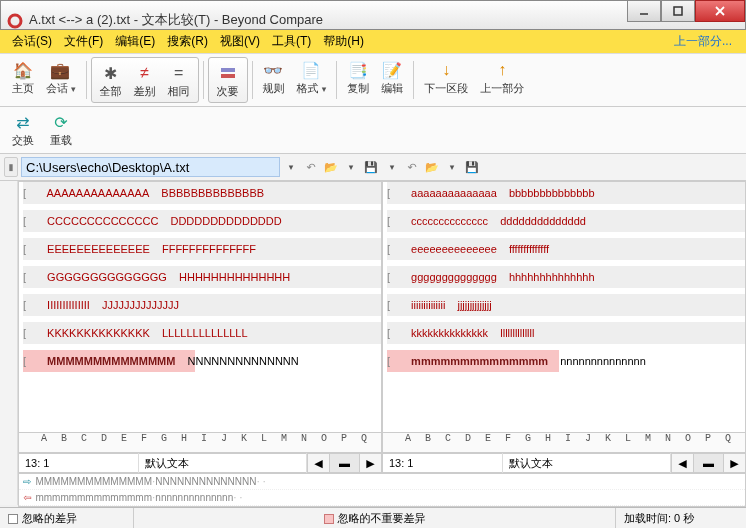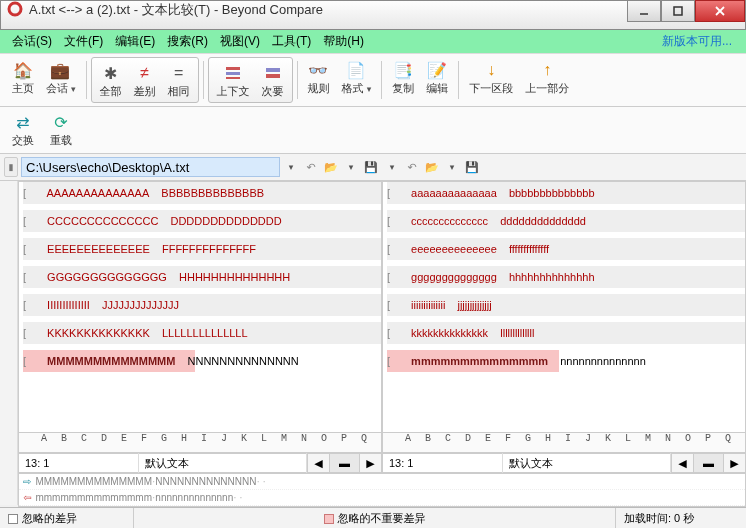--- a/index.html
+++ b/index.html
@@ -1,29 +1,29 @@
 <!DOCTYPE html>
 <html><head>
 <meta charset="utf-8">
 <style>
 * { box-sizing: border-box; margin: 0; padding: 0; font-family: "Microsoft YaHei", "Segoe UI", sans-serif; }
 body { width: 746px; height: 528px; background: #f0f0f0; font-size: 12px; overflow: hidden; }
 
 
-.titlebar { height: 30px; background: linear-gradient(#fdfdfd,#e8e8e8); border: 1px solid #888; display: flex; align-items: flex-start; padding-left: 6px; }
+.titlebar { height: 30px; background: linear-gradient(#fdfdfd,#e8e8e8); border: 1px solid #888; display: flex; align-items: flex-end; padding-left: 6px; }
 .titlebar .icon { width: 16px; height: 16px; margin-right: 6px; }
 .titlebar .icon svg { width:16px; height:16px; }
 .titlebar .title { color: #333; font-size: 13px; flex: 1; }
 .winbtns { display: flex; height: 100%; }
 .winbtn { width: 34px; height: 22px; border: 1px solid #888; background: linear-gradient(#f7f7f7,#d8d8d8); display:flex; align-items:center; justify-content:center; margin-top:-1px; }
 .winbtn.close { width: 50px; background: linear-gradient(#e77,#c33); color:#fff; border:1px solid #a22; border-top-right-radius:0; }
 .winbtn svg { width:12px; height:12px; }
 
 
-.menubar { height: 24px; background: #86efac; display:flex; align-items:center; padding: 0 6px; border-bottom:1px solid #ddd; }
+.menubar { height: 24px; background: #fde047; display:flex; align-items:center; padding: 0 6px; border-bottom:1px solid #ddd; }
 .menuitem { padding: 2px 6px; cursor: default; }
 .spacer { flex:1; }
 .newver { color: #1a6fd1; padding-right:8px; }
 
 
 .toolbar { display:flex; align-items:flex-start; background:#fafafa; border-bottom:1px solid #ccc; padding:3px 6px; }
 .tbgroup { display:flex; border:1px solid transparent; padding:2px; gap:0; }
 .tbgroup.boxed { border:1px solid #bfbfbf; border-radius:3px; background:linear-gradient(#fff,#f0f0f0); }
 .tbbtn { display:flex; flex-direction:column; align-items:center; justify-content:flex-start; padding:2px 6px 1px; min-width:34px; cursor:pointer; border-radius:2px; }
 .tbbtn .ico { height:22px; display:flex; align-items:center; justify-content:center; font-size:16px; }
@@ -115,21 +115,21 @@
 
 <div class="menubar">
   <span class="menuitem">会话(S)</span>
   <span class="menuitem">文件(F)</span>
   <span class="menuitem">编辑(E)</span>
   <span class="menuitem">搜索(R)</span>
   <span class="menuitem">视图(V)</span>
   <span class="menuitem">工具(T)</span>
   <span class="menuitem">帮助(H)</span>
   <span class="spacer"></span>
-  <span class="newver">新版本可用...</span>
+  <span class="newver">上一部分...</span>
 </div>
 
 <div class="toolbar">
   <div class="tbbtn">
       <span class="ico">🏠</span>
       <span class="lbl">主页</span>
     </div>
   <div class="tbbtn">
       <span class="ico">💼</span>
       <span class="lbl"><span>会话</span> <span class="dd">▾</span></span>
@@ -144,30 +144,20 @@
         <span class="ico" style="color:#c33">≠</span>
         <span class="lbl">差别</span>
       </div>
     <div class="tbbtn">
         <span class="ico" style="color:#555">=</span>
         <span class="lbl">相同</span>
       </div>
   </div>
   <div class="tbsep"></div>
   <div class="tbgroup boxed">
-    <div class="tbbtn">
-        <span class="ico">
-          <svg viewBox="0 0 18 18">
-            <rect x="2" y="3" width="14" height="3" fill="#c55"></rect>
-            <rect x="2" y="8" width="14" height="3" fill="#88c"></rect>
-            <rect x="2" y="13" width="14" height="2" fill="#c55"></rect>
-          </svg>
-        </span>
-        <span class="lbl">上下文</span>
-      </div>
     <div class="tbbtn">
         <span class="ico">
           <svg viewBox="0 0 18 18">
             <rect x="2" y="4" width="14" height="4" fill="#88c"></rect>
             <rect x="2" y="10" width="14" height="4" fill="#c55"></rect>
           </svg>
         </span>
         <span class="lbl">次要</span>
       </div>
   </div>

